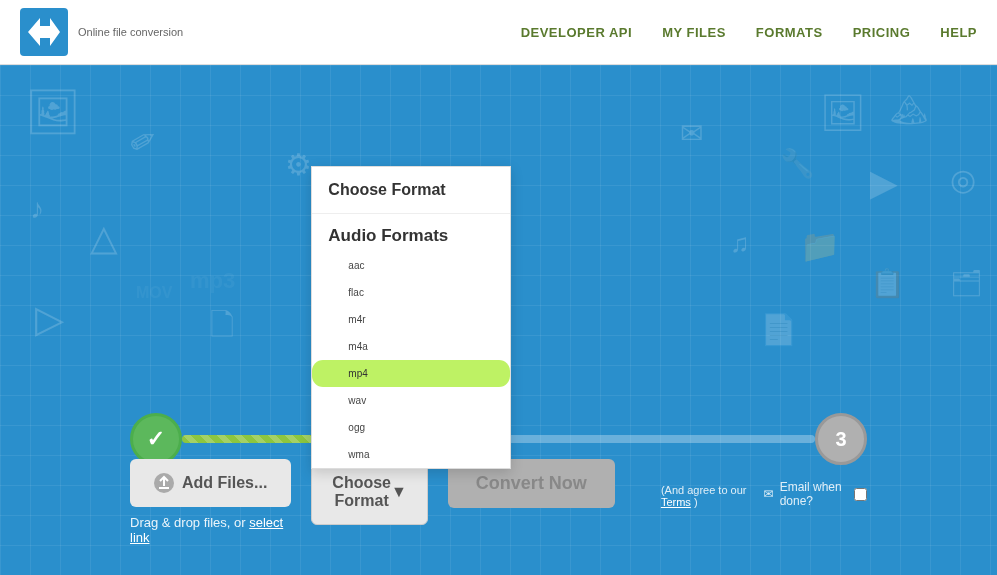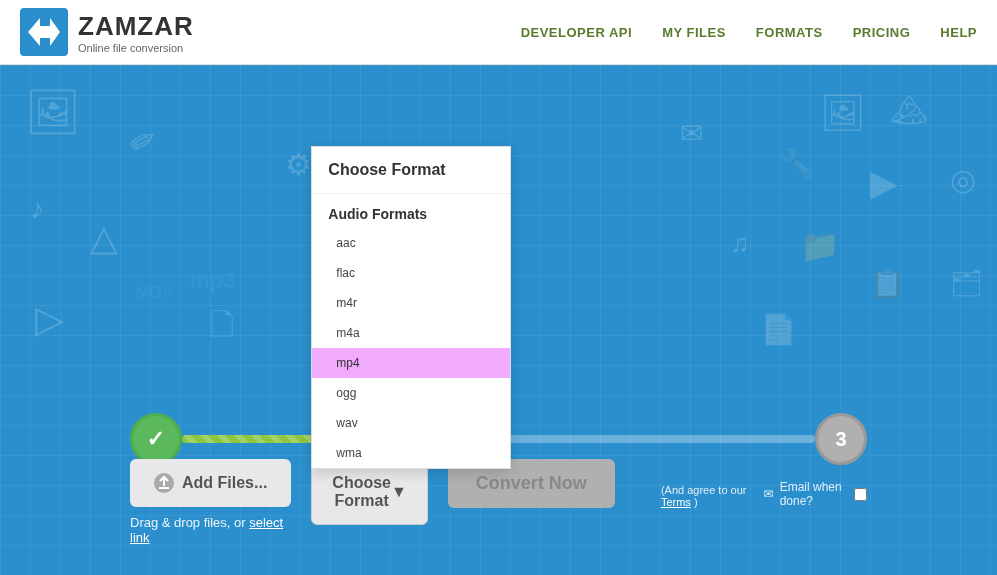--- a/index.html
+++ b/index.html
@@ -222,33 +222,34 @@
     }
     .dropdown-header {
       padding: 14px 16px;
       font-size: 16px;
       font-weight: bold;
       color: #333;
       border-bottom: 1px solid #eee;
     }
     .dropdown-category {
       padding: 12px 16px 6px;
-      font-size: 14px;
+      font-size: 17px;
       font-weight: bold;
       color: #333;
     }
     .dropdown-item {
-      padding: 8px 24px;
-      font-size: 12px;
+      padding: 8px 36px;
+      font-size: 10px;
       color: #444;
       cursor: pointer;
     }
     .dropdown-item.selected {
-      background: #f0abfc;
+      background: #bef264;
       color: #333;
+      border-radius: 11px;
     }
 
     
     .convert-btn {
       background: #b0b0b0;
       border: none;
       border-radius: 6px;
       padding: 14px 28px;
       font-size: 18px;
       font-weight: bold;
@@ -285,21 +286,20 @@
 <body>
 
 <div class="header">
   <div class="logo-area">
 
     <svg class="logo-icon" viewBox="0 0 48 48" xmlns="http://www.w3.org/2000/svg">
       <rect width="48" height="48" rx="4" fill="#2a8fcc"></rect>
       <polygon points="8,24 20,10 20,18 30,18 30,10 40,24 30,38 30,30 20,30 20,38" fill="white"></polygon>
     </svg>
     <div class="logo-text">
-      <span class="logo-name">ZAMZAR</span>
       <span class="logo-tagline">Online file conversion</span>
     </div>
   </div>
   <nav class="nav">
     <a class="nav-item">DEVELOPER API</a>
     <a class="nav-item">MY FILES</a>
     <a class="nav-item">FORMATS</a>
     <a class="nav-item">PRICING</a>
     <a class="nav-item">HELP</a>
   </nav>
@@ -384,22 +384,22 @@
     <div class="format-area">
 
       <div class="dropdown">
         <div class="dropdown-header">Choose Format</div>
         <div class="dropdown-category">Audio Formats</div>
         <div class="dropdown-item">aac</div>
         <div class="dropdown-item">flac</div>
         <div class="dropdown-item">m4r</div>
         <div class="dropdown-item">m4a</div>
         <div class="dropdown-item selected">mp4</div>
+        <div class="dropdown-item">wav</div>
         <div class="dropdown-item">ogg</div>
-        <div class="dropdown-item">wav</div>
         <div class="dropdown-item">wma</div>
       </div>
       <button class="format-btn">
         <span>Choose Format</span>
         <span>▼</span>
       </button>
     </div>
 
     <div class="convert-area">
       <button class="convert-btn">

